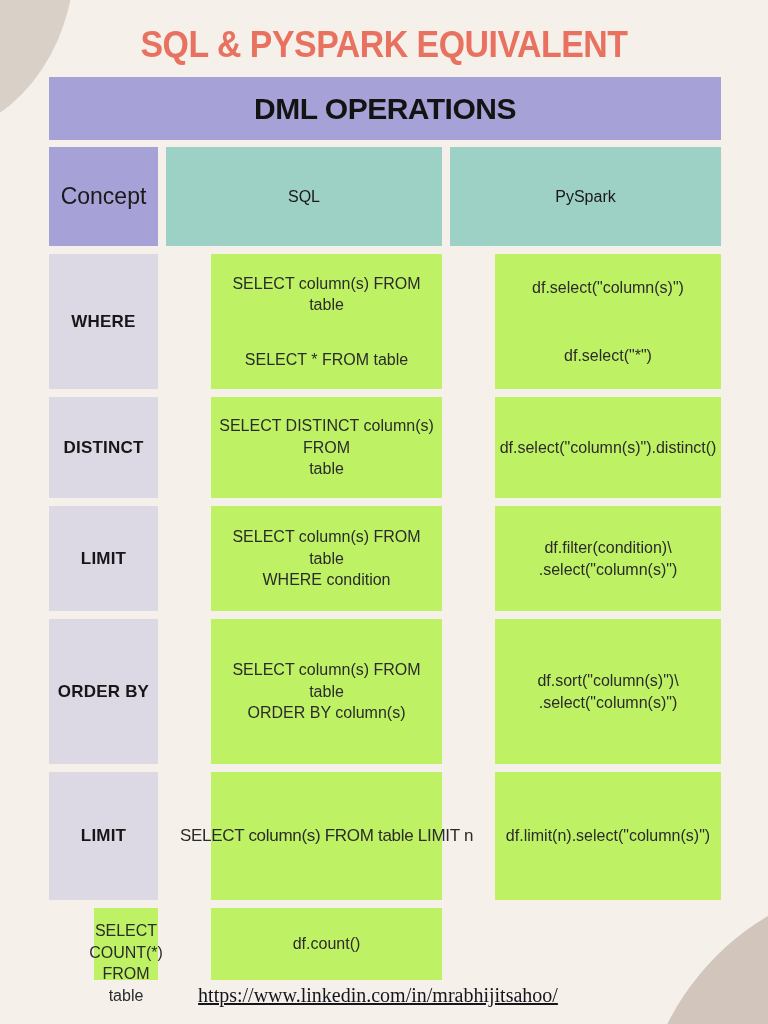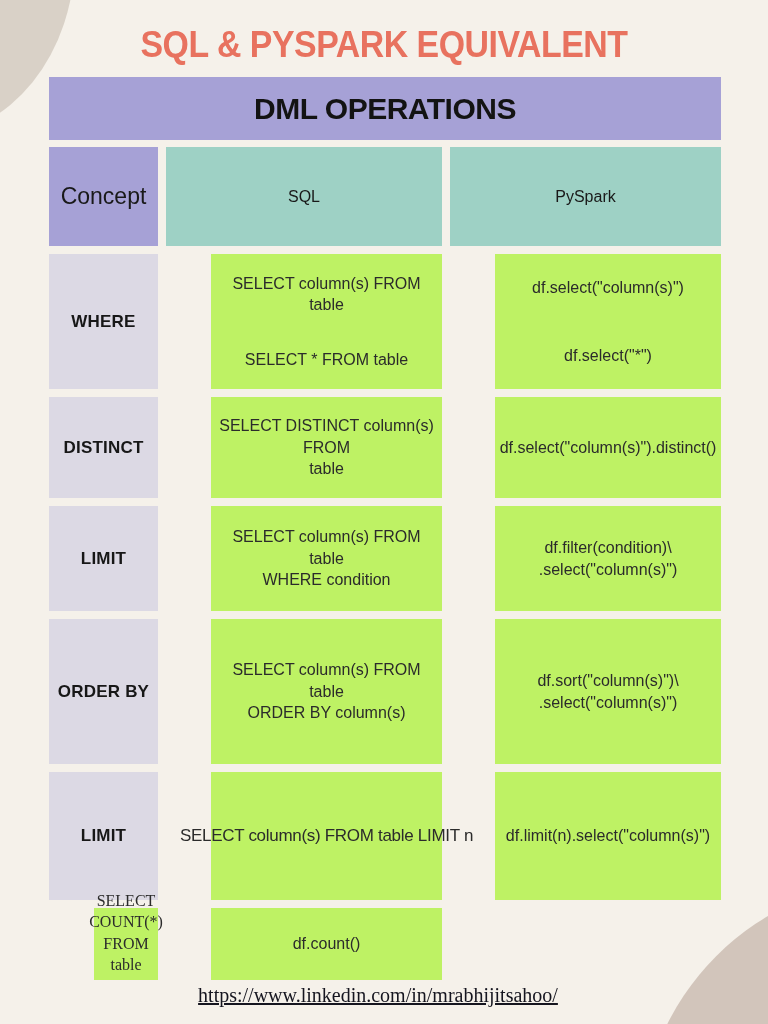--- a/index.html
+++ b/index.html
@@ -87,21 +87,21 @@
     font-size: 16px;
     color: #2b2b2b;
     line-height: 1.35;
     padding: 4px 6px;
     margin-left: 45px;
   }
   .code .line { white-space: pre-line; }
   .nowrap .line { white-space: nowrap; letter-spacing: -0.3px; font-size: 17px; }
   .gap-sm { gap: 33px; }
   .gap-lg { gap: 46px; }
-  .align-top { justify-content: flex-end; padding-top: 4px; font-family: Liberation Serif, serif; }
+  .align-top { justify-content: flex-start; padding-top: 12px; }
   .footer {
     position: absolute;
     left: 0; top: 984px;
     width: 756px;
     text-align: center;
   }
   .footer a {
     font-family: "Liberation Serif", serif;
     font-size: 20px;
     color: #15151f;

